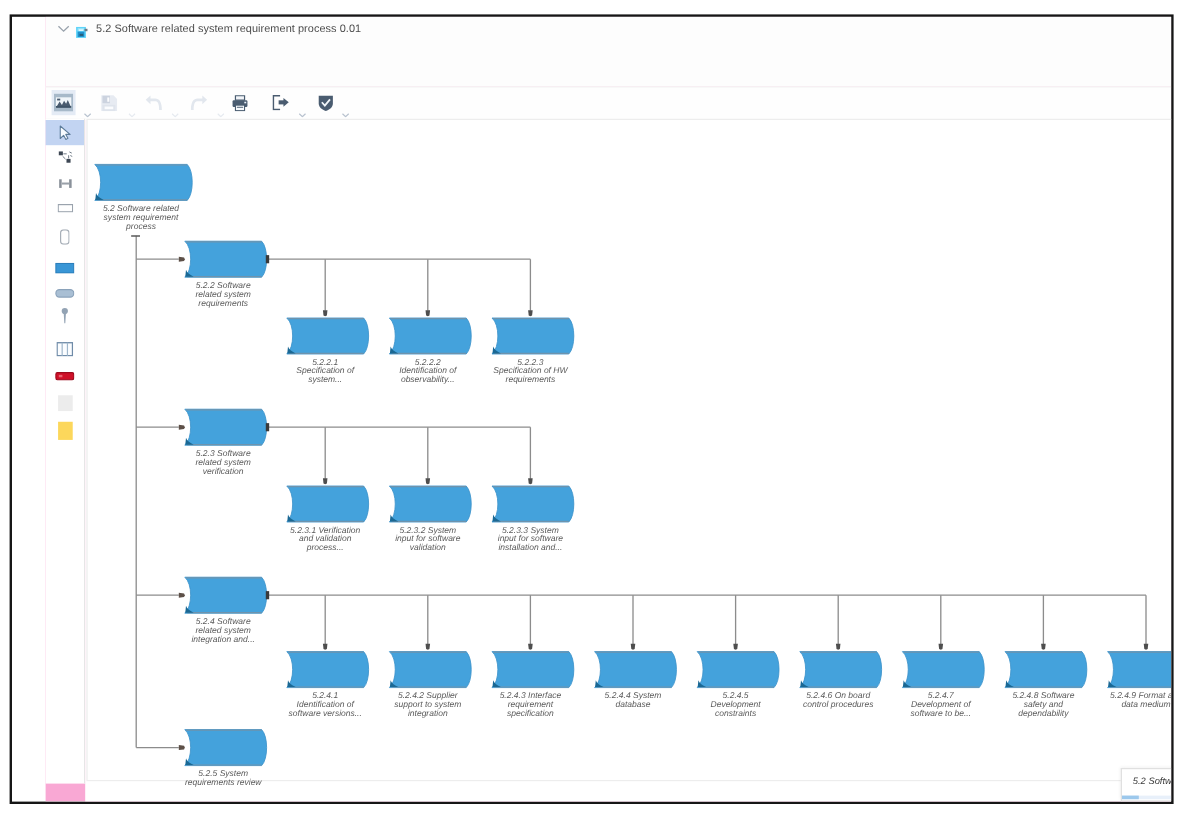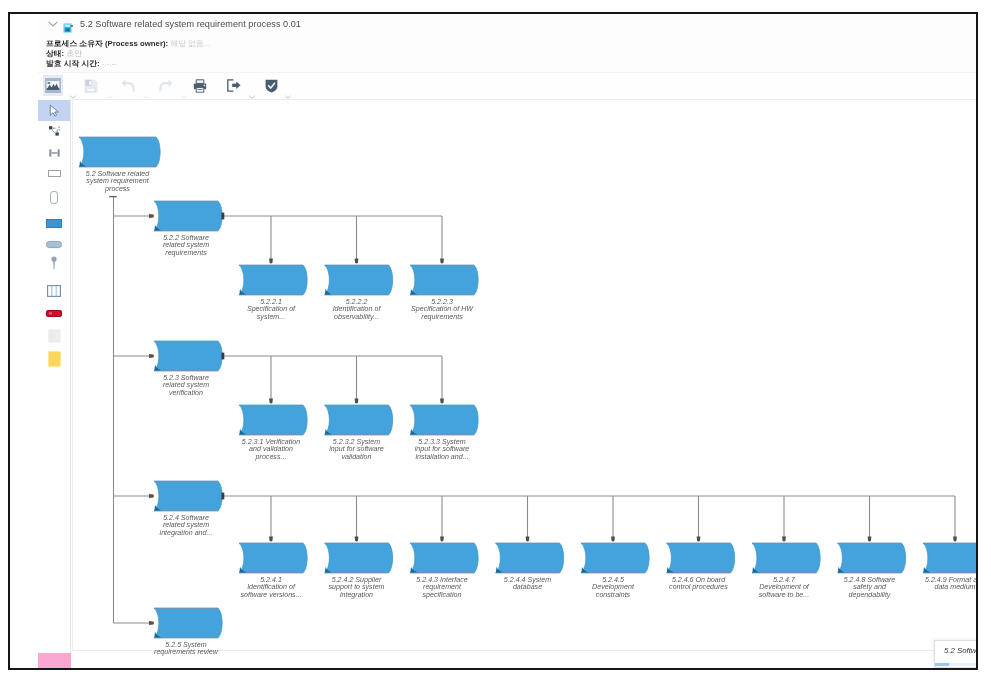--- a/index.html
+++ b/index.html
@@ -61,25 +61,20 @@
             <rect x="0.4" y="0.4" width="8.2" height="9.2" fill="#5fd3f9"></rect>
             <rect x="1.7" y="1.5" width="5.6" height="2.3" fill="#9fe6fb"></rect>
             <rect x="2.8" y="2.6" width="3.4" height="1" fill="#f3feff"></rect>
             <rect x="1.7" y="4.4" width="5.6" height="4.4" fill="#1f90cc"></rect>
             <rect x="3.3" y="6.2" width="3.1" height="1.7" fill="#2a5e77"></rect>
             <rect x="7.4" y="2.0" width="2.5" height="2" fill="#6c7a86"></rect>
           </svg>
         </span>
         <span class="hdr-title">5.2 Software related system requirement process 0.01</span>
       </div>
-      <div class="meta">
-        <div><b>프로세스 소유자 (Process owner):</b> <span class="dim">해당 없음...</span></div>
-        <div><b>상태:</b> <span class="dim2">초안</span></div>
-        <div><b>발효 시작 시간:</b> <span class="dim">-.-.--</span></div>
-      </div>
       <div class="nav-right">
         <span class="navchev">
           <svg width="8" height="14" viewBox="0 0 8 14">
               <path d="M7 1.2 L1.6 7 L7 12.8" fill="none" stroke="#2b3a4d" stroke-width="2.2"></path>
             </svg>
         </span>
         <span class="navchev dim">
           <svg width="8" height="14" viewBox="0 0 8 14">
               <path d="M1 1.2 L6.4 7 L1 12.8" fill="none" stroke="#c3d6e8" stroke-width="2.2"></path>
             </svg>

